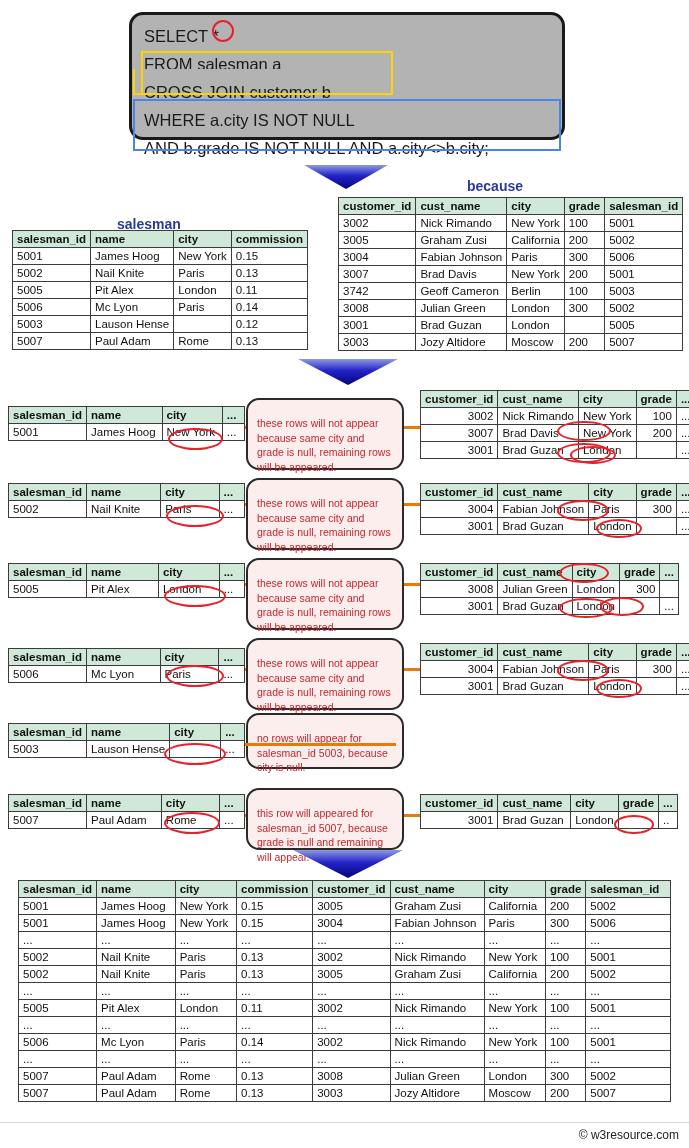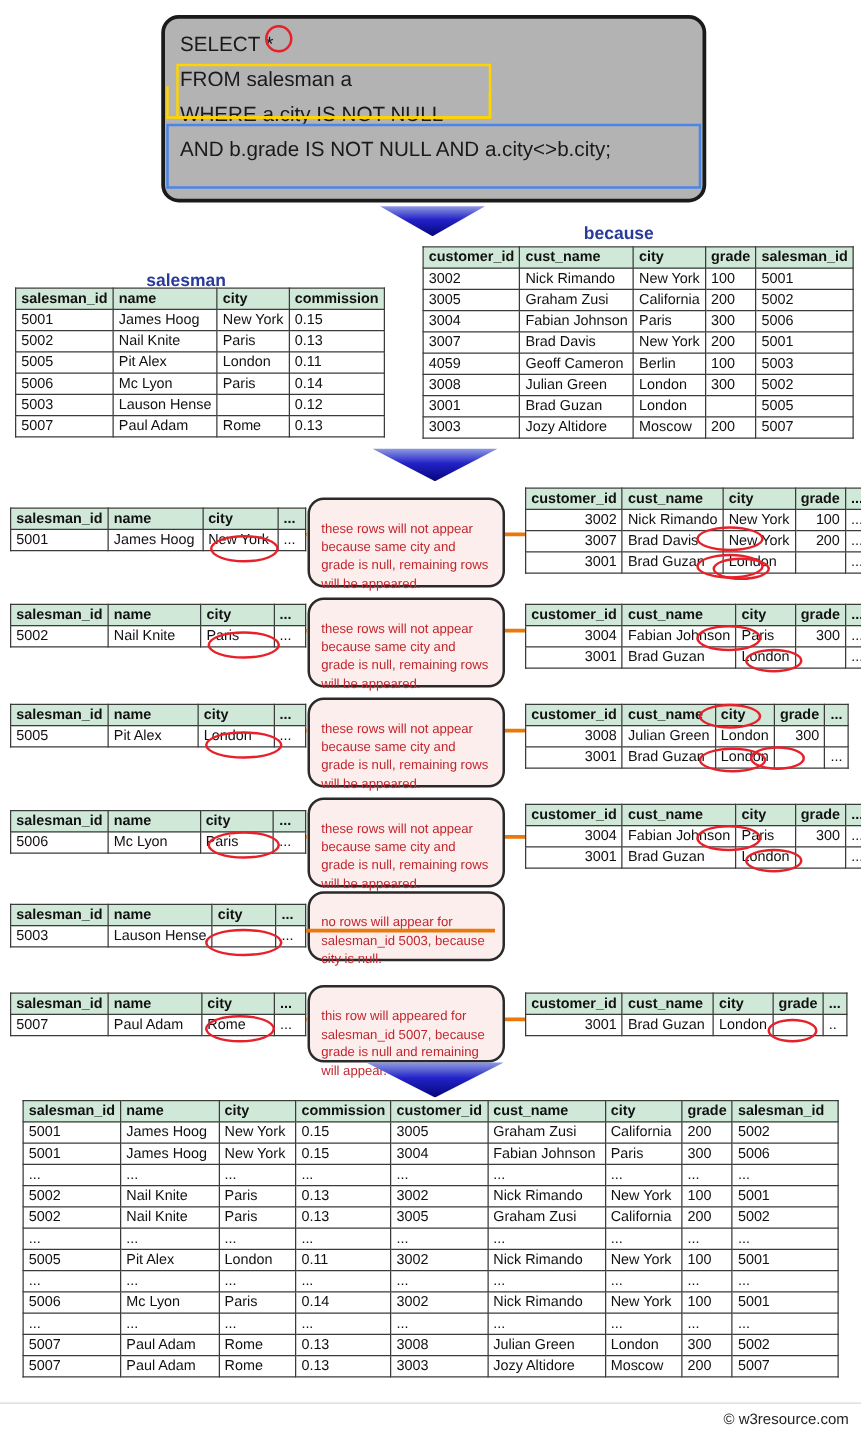--- a/index.html
+++ b/index.html
@@ -10,21 +10,21 @@
     position: relative;
     background: #ffffff;
     font-family: "Liberation Sans", sans-serif;
     overflow: hidden;
   }
 
   
   #sql-box {
     position: absolute;
     left: 129px; top: 12px;
-    width: 436px; height: 150px;
+    width: 436px; height: 128px;
     background: #b3b3b3;
     border: 3px solid #1a1a1a;
     border-radius: 14px;
     padding: 7px 10px 16px 12px;
   }
   .sql-line {
     font-size: 16.5px;
     color: #1a1a1a;
     line-height: 28px;
     height: 28px;
@@ -143,20 +143,21 @@
     font-size: 12px;
     color: #222;
   }
 </style>
 </head>
 <body>
 
 <div id="sql-box">
   <div class="sql-line">SELECT  *</div>
   <div class="sql-line">FROM   salesman a</div>
+  <div class="sql-line">CROSS JOIN customer b</div>
   <div class="sql-line">WHERE a.city IS NOT NULL</div>
   <div class="sql-line">AND b.grade  IS NOT NULL  AND a.city&lt;&gt;b.city;</div>
 </div>
 <div id="yellow-frame"></div>
 <div id="yellow-frame2"></div>
 <div id="yellow-mask"></div>
 <div id="blue-frame"></div>
 <div id="star-ellipse"></div>
 
 <svg class="big-arrow" style="left:304px; top:163px;" width="84" height="26" viewBox="0 0 84 26">
@@ -254,21 +255,21 @@
         <td>5006</td>
       </tr>
       <tr>
         <td>3007</td>
         <td>Brad Davis</td>
         <td>New York</td>
         <td>200</td>
         <td>5001</td>
       </tr>
       <tr>
-        <td>4059</td>
+        <td>3742</td>
         <td>Geoff Cameron</td>
         <td>Berlin</td>
         <td>100</td>
         <td>5003</td>
       </tr>
       <tr>
         <td>3008</td>
         <td>Julian Green</td>
         <td>London</td>
         <td>300</td>

